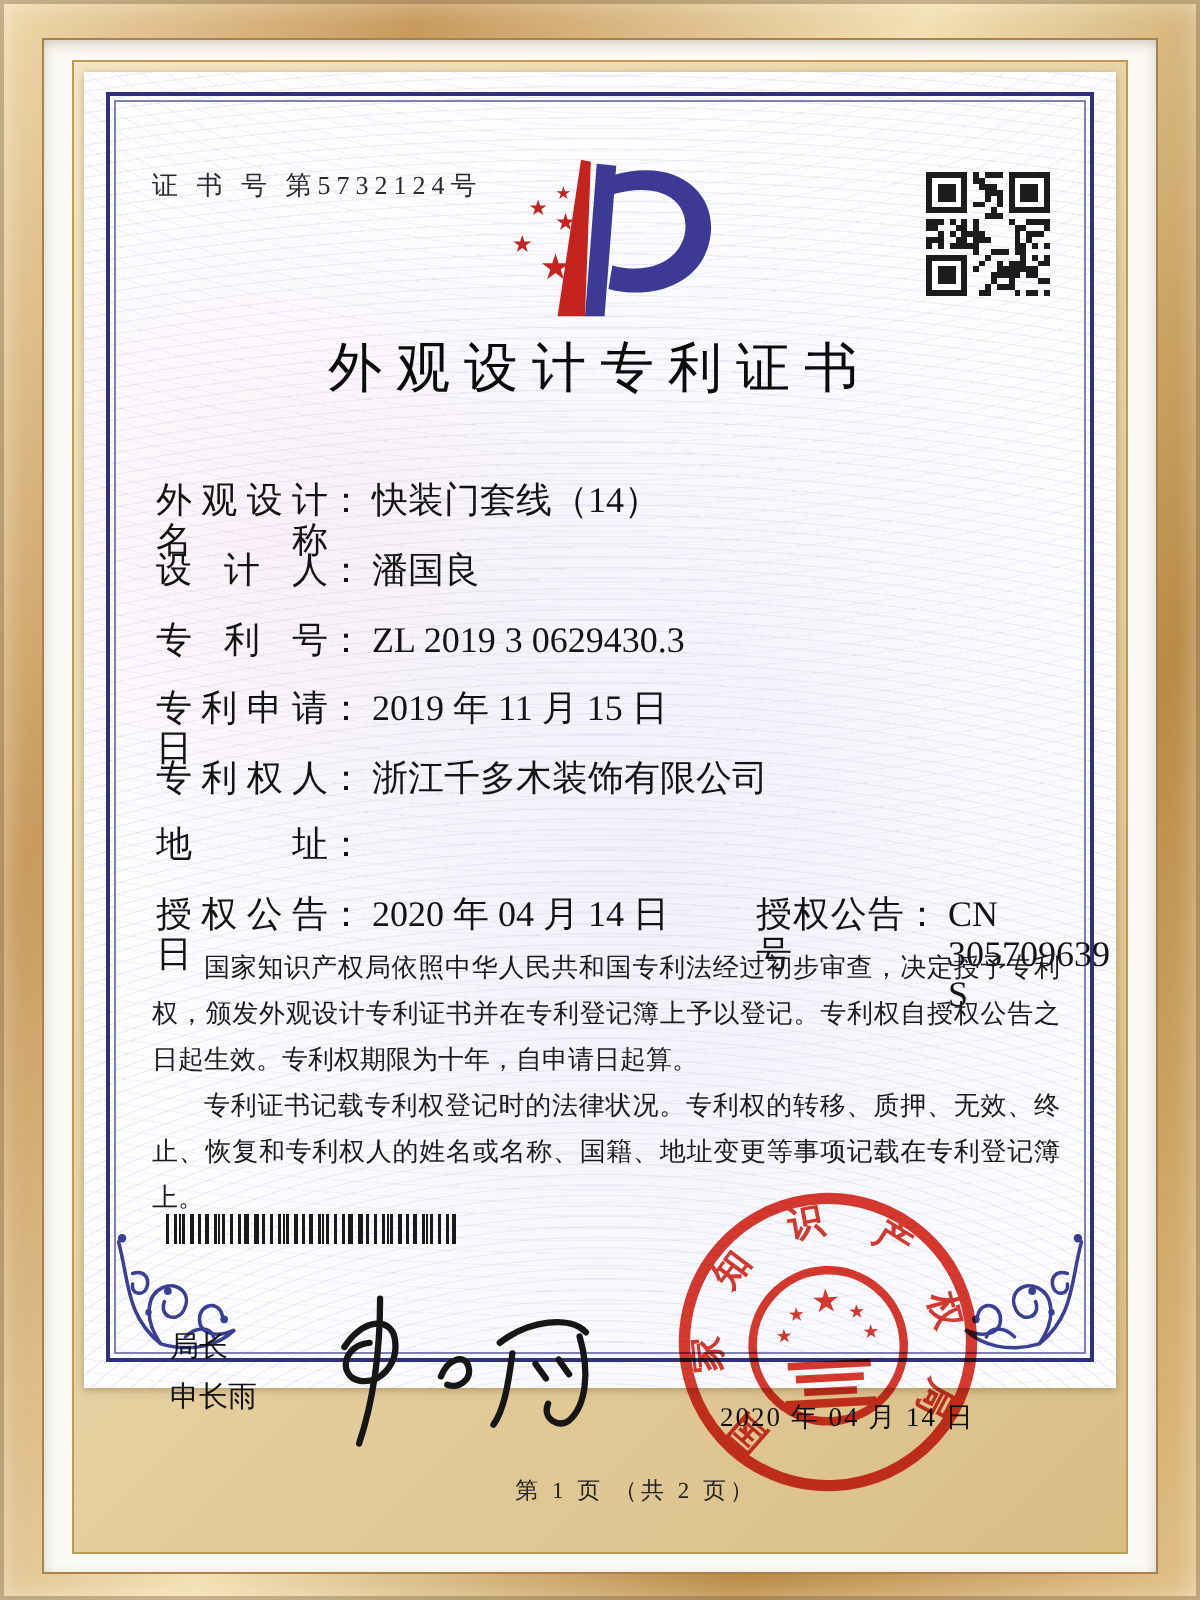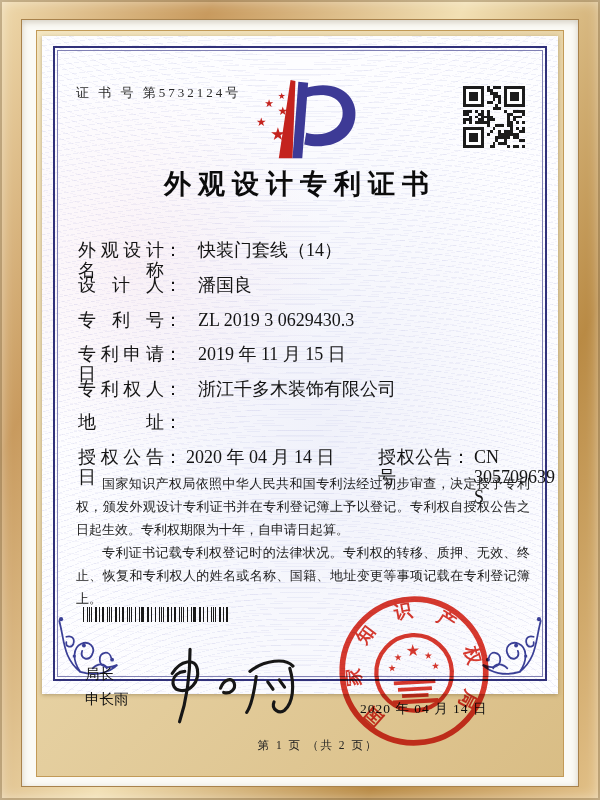--- a/index.html
+++ b/index.html
@@ -47,26 +47,26 @@
     content:"";position:absolute;inset:2px;border:1px solid #8080b4;
   }
   .flourish{position:absolute;width:88px;height:88px;}
   .flourish.bl{left:12px;bottom:15px;}
   .flourish.br{right:12px;bottom:15px;transform:scaleX(-1);}
 
   .cert-number{position:absolute;left:34px;top:48px;font-size:13px;letter-spacing:3px;color:#2a2a2a;}
   .logo{position:absolute;left:206px;top:40px;width:132px;height:88px;}
   .qr{position:absolute;left:421px;top:50px;width:62px;height:62px;}
   .title{position:absolute;left:0;right:0;top:130px;text-align:center;
-    font-size:27px;font-weight:bold;letter-spacing:7px;color:#0c0c0c;}
+    font-size:27px;font-weight:normal;letter-spacing:7px;color:#0c0c0c;}
 
   .field{position:absolute;left:36px;right:30px;font-size:18px;line-height:20px;display:flex;}
   .flabel{display:inline-block;width:86px;flex:0 0 86px;text-align:justify;text-align-last:justify;}
   .fcolon{flex:0 0 auto;margin-right:4px;}
-  .fvalue{flex:1 1 auto;margin-left:12px;}
+  .fvalue{flex:1 1 auto;}
   .grant-right{position:absolute;left:300px;top:0;display:flex;}
   .grant-right .flabel{width:74px;flex-basis:74px;}
 
   .paras{position:absolute;left:34px;right:28px;top:436px;font-size:13px;line-height:23px;text-align:justify;color:#1b1b1b;}
   .paras p{margin:0;text-indent:2em;}
 
   .barcode{position:absolute;left:41px;top:571px;width:145px;height:15px;
     background:
       repeating-linear-gradient(90deg,#1a1a1a 0 1.5px,transparent 1.5px 4px),
       repeating-linear-gradient(90deg,#1a1a1a 0 1px,transparent 1px 6.5px);

